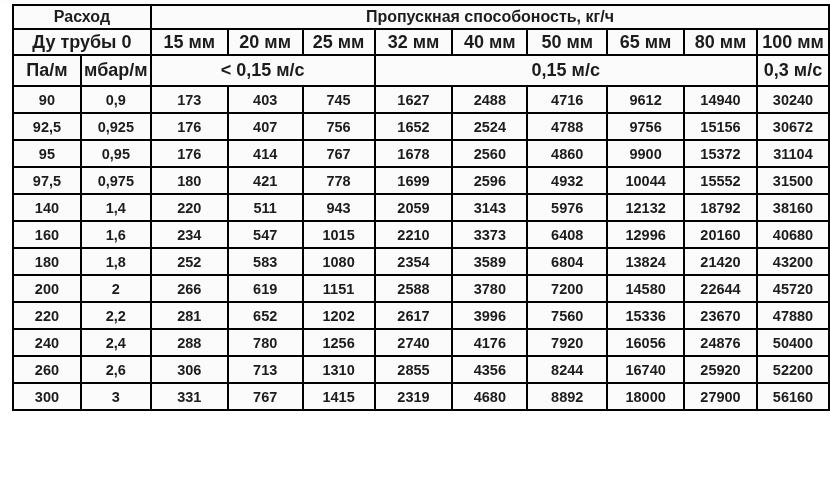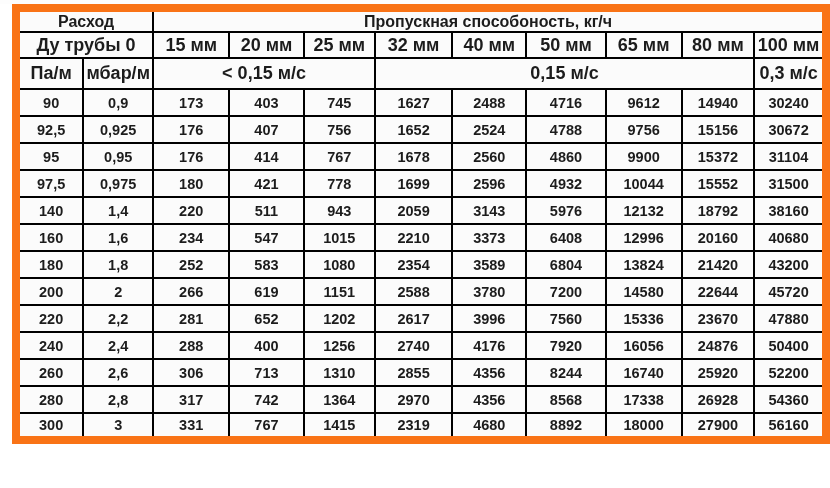--- a/index.html
+++ b/index.html
@@ -13,21 +13,21 @@
   }
   .page {
     width: 830px;
     height: 488px;
     background: #ffffff;
   }
   table.capacity {
     border-collapse: collapse;
     table-layout: fixed;
     margin: 4px 0 0 12px;
-    border: 8px solid #f97316;
+    border: 1px solid #f97316;
     background: #5eead4;
   }
   table.capacity th,
   table.capacity td {
     border: 2px solid #000000;
     text-align: center;
     vertical-align: middle;
     font-weight: 700;
     color: #1c1c1c;
     background: #fbfbfb;
@@ -201,21 +201,21 @@
           <td>3996</td>
           <td>7560</td>
           <td>15336</td>
           <td>23670</td>
           <td>47880</td>
         </tr>
         <tr>
           <td>240</td>
           <td>2,4</td>
           <td>288</td>
-          <td>400</td>
+          <td>780</td>
           <td>1256</td>
           <td>2740</td>
           <td>4176</td>
           <td>7920</td>
           <td>16056</td>
           <td>24876</td>
           <td>50400</td>
         </tr>
         <tr>
           <td>260</td>
@@ -224,33 +224,20 @@
           <td>713</td>
           <td>1310</td>
           <td>2855</td>
           <td>4356</td>
           <td>8244</td>
           <td>16740</td>
           <td>25920</td>
           <td>52200</td>
         </tr>
         <tr>
-          <td>280</td>
-          <td>2,8</td>
-          <td>317</td>
-          <td>742</td>
-          <td>1364</td>
-          <td>2970</td>
-          <td>4356</td>
-          <td>8568</td>
-          <td>17338</td>
-          <td>26928</td>
-          <td>54360</td>
-        </tr>
-        <tr>
           <td>300</td>
           <td>3</td>
           <td>331</td>
           <td>767</td>
           <td>1415</td>
           <td>2319</td>
           <td>4680</td>
           <td>8892</td>
           <td>18000</td>
           <td>27900</td>

